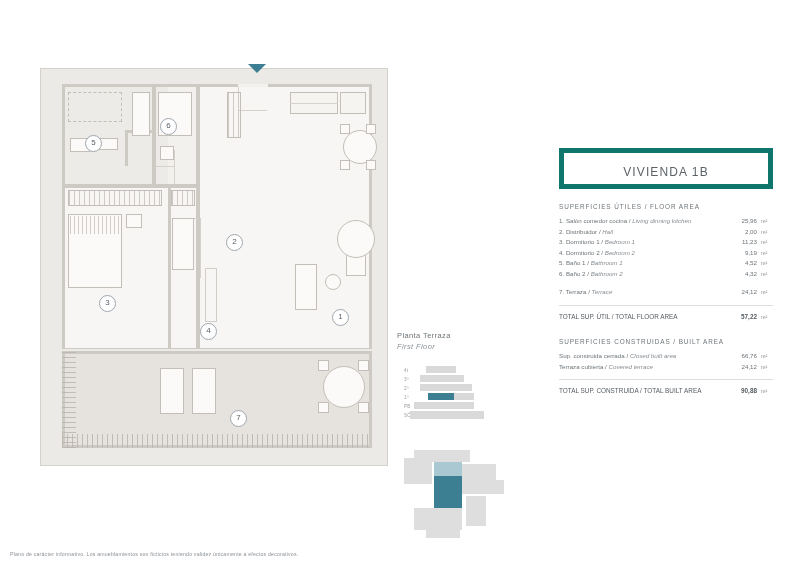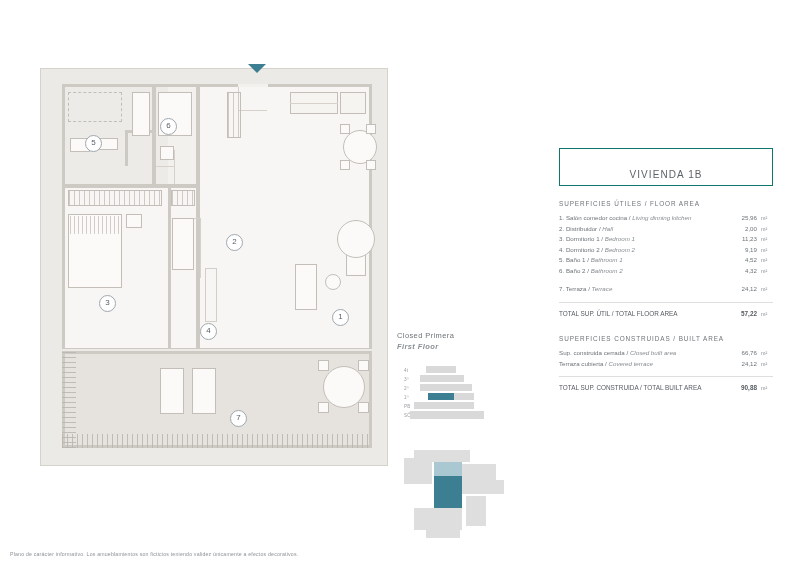--- a/index.html
+++ b/index.html
@@ -181,21 +181,21 @@
   
   .floor-label {
     position: absolute;
     left: 397px;
     top: 330px;
     font-size: 7.5px;
     line-height: 11px;
     color: #6d7479;
     letter-spacing: .4px;
   }
-  .floor-label .it { font-style: italic; color: #8a9095; font-weight: bold; }
+  .floor-label .it { font-style: italic; color: #8a9095; }
 
   
   .elev {
     position: absolute;
     left: 404px;
     top: 366px;
     width: 92px;
     height: 70px;
   }
   .elev-row {
@@ -226,25 +226,25 @@
   .site-hl2 { background: #a9c8d2; }
 
   
   .panel {
     position: absolute;
     left: 559px;
     top: 148px;
     width: 214px;
   }
   .panel-title {
-    border: 1px solid #0f766e;
+    border: 5px solid #0f766e;
     text-align: center;
-    font-size: 10px;
+    font-size: 12px;
     letter-spacing: 1.1px;
-    padding: 20px 0 5px;
+    padding: 12px 0 5px;
     color: #5c6368;
     background: #fff;
   }
   .sec-head {
     font-size: 6.4px;
     letter-spacing: .9px;
     color: #6d7479;
     margin: 14px 0 6px;
   }
   .row {
@@ -373,21 +373,21 @@
     <div class="marker" style="left:292px; top:241px;">1</div>
     <div class="marker" style="left:186px; top:166px;">2</div>
     <div class="marker" style="left:59px; top:227px;">3</div>
     <div class="marker" style="left:160px; top:255px;">4</div>
     <div class="marker" style="left:45px; top:67px;">5</div>
     <div class="marker" style="left:120px; top:50px;">6</div>
     <div class="marker" style="left:190px; top:342px;">7</div>
   </div>
 
   <div class="floor-label">
-    <div>Closed Primera</div>
+    <div>Planta Terraza</div>
     <div class="it">First Floor</div>
   </div>
 
   <div class="elev">
     <div class="elev-label" style="left:0; top:2px;">4t</div>
     <div class="elev-label" style="left:0; top:11px;">3º</div>
     <div class="elev-label" style="left:0; top:20px;">2º</div>
     <div class="elev-label" style="left:0; top:29px;">1º</div>
     <div class="elev-label" style="left:0; top:38px;">PB</div>
     <div class="elev-label" style="left:0; top:47px;">SÓt</div>

